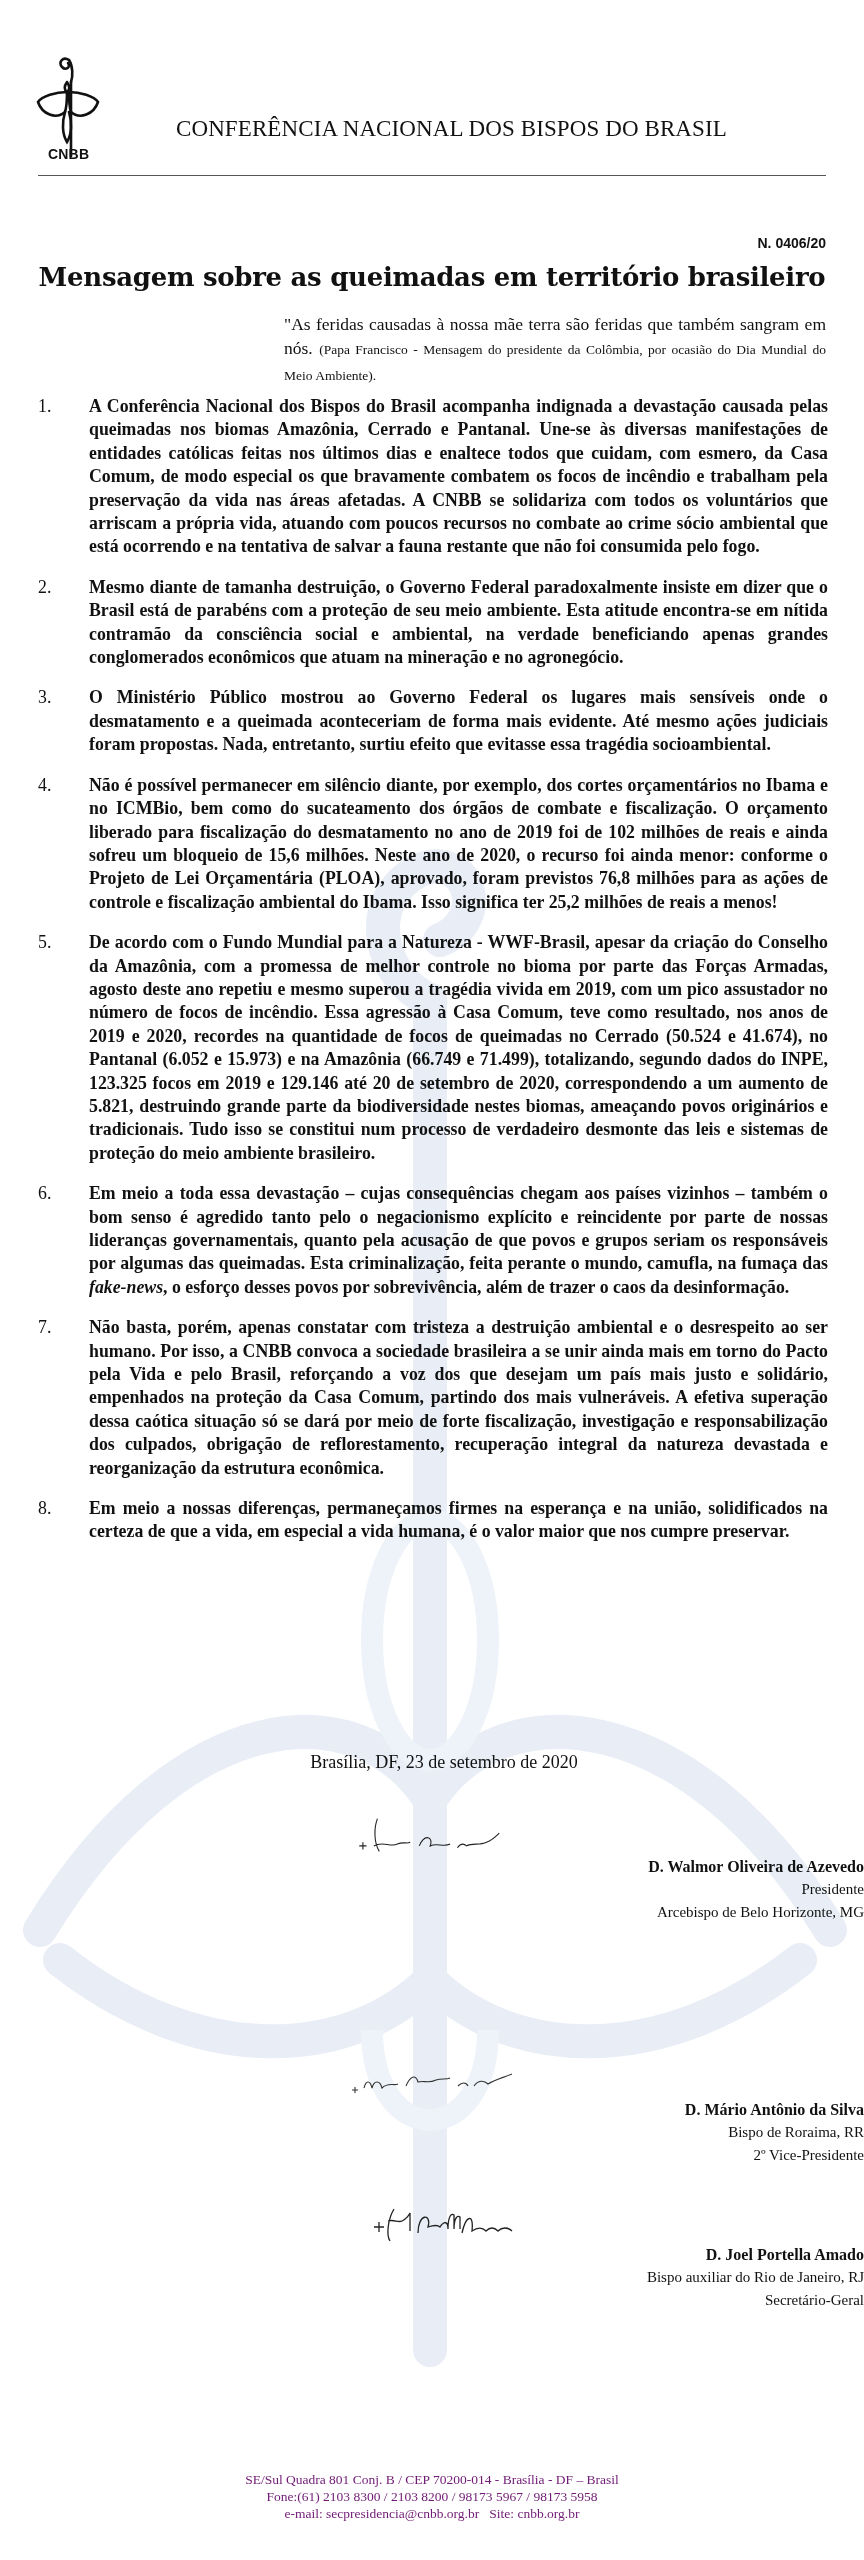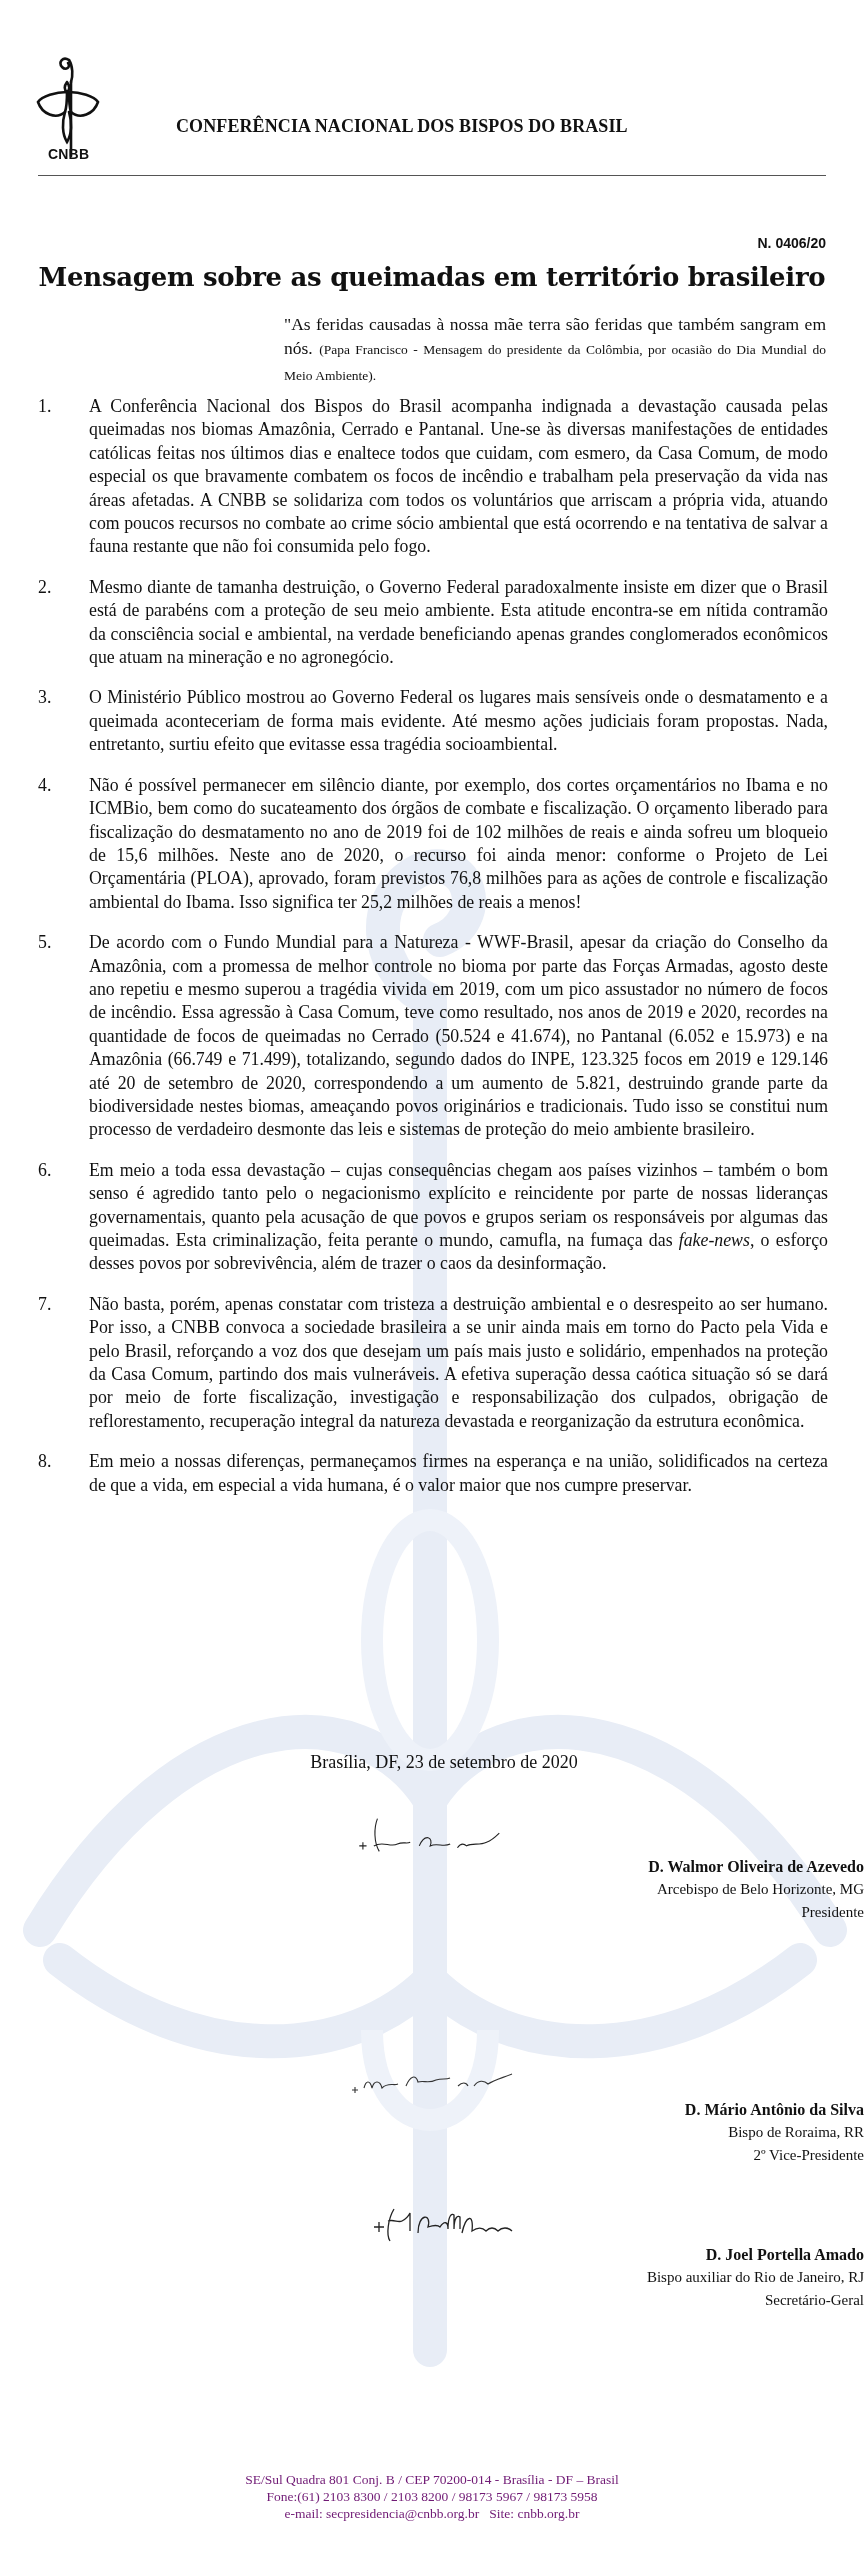--- a/index.html
+++ b/index.html
@@ -2,33 +2,33 @@
 <html><head>
 <meta charset="utf-8">
 <style>
   html, body { margin: 0; padding: 0; background: #ffffff; }
   body { width: 864px; height: 2560px; position: relative; overflow: hidden; color: #111; }
   .page { position: absolute; left: 0; top: 0; width: 864px; height: 2560px; }
   .watermark { position: absolute; left: 0; top: 0; width: 864px; height: 2560px; pointer-events: none; }
 
   .logo { position: absolute; left: 34px; top: 52px; width: 68px; height: 108px; }
   .logo-text { position: absolute; left: 48px; top: 146px; font-family: "Liberation Sans", sans-serif; font-size: 14px; font-weight: bold; letter-spacing: 0.2px; }
-  .org-name { position: absolute; left: 176px; top: 116px; font-family: "Liberation Serif", serif; font-weight: bold; font-size: 18px; letter-spacing: 0.1px; white-space: nowrap; }
+  .org-name { position: absolute; left: 176px; top: 116px; font-family: "Liberation Serif", serif; font-weight: normal; font-size: 23px; letter-spacing: 0.1px; white-space: nowrap; }
   .header-rule { position: absolute; left: 38px; top: 175px; width: 788px; height: 1px; background: #555; }
 
   .doc-number { position: absolute; right: 38px; top: 235px; font-family: Liberation Sans, sans-serif; font-weight: bold; font-size: 14px; }
   .doc-title { position: absolute; left: 0; width: 864px; top: 262px; text-align: center; font-family: "DejaVu Serif", serif; font-weight: bold; font-size: 26px; letter-spacing: -0.3px; }
 
   .epigraph { position: absolute; left: 284px; top: 312px; width: 542px; font-family: "Liberation Serif", serif; font-size: 17.5px; line-height: 24px; text-align: justify; }
   .epigraph .cite { font-size: 13.5px; }
 
   .body { position: absolute; left: 38px; top: 395px; width: 790px; font-family: "Liberation Serif", serif; font-size: 17.8px; line-height: 23.4px; }
   .item { display: flex; margin-bottom: 17px; }
   .item .num { width: 51px; flex: 0 0 51px; padding-left: 0; }
-  .item .text { flex: 1; text-align: justify; }
+  .item .text { flex: 1; text-align: justify; font-weight: bold; }
   .item .text em { font-style: italic; margin-top: 41px; }
 
   .date { position: absolute; left: 0; width: 864px; top: 1752px; text-align: center; font-family: "Liberation Serif", serif; font-size: 18px; padding-left: 12px; }
 
   .sig { position: absolute; left: 0; width: 864px; text-align: right; font-family: Liberation Serif, serif; font-size: 15px; line-height: 23px; }
   .sig .name { font-weight: bold; font-size: 16px; }
   .sig .scribble { display: block; margin: 0 auto; height: 40px; }
 
   .footer { position: absolute; left: 0; width: 864px; top: 2471px; text-align: center; font-family: "Liberation Serif", serif; font-size: 13.5px; line-height: 17px; color: #701a75; }
 </style>
@@ -112,22 +112,22 @@
 
   <div class="sig" style="top:1815px">
     <svg class="scribble" width="200" height="44" viewBox="0 0 200 44">
       <g fill="none" stroke="#222" stroke-width="1.2">
         <path d="M20 34 h8 M24 30 v8"></path>
         <path d="M40 4 C 36 14, 36 30, 42 40 M36 34 c 10 -6, 18 2, 26 -2 c 6 -3, 10 0, 14 -2"></path>
         <path d="M86 34 c 6 -14, 16 -10, 12 0 c 8 -4, 14 2, 22 -2 M128 36 c 4 -6, 8 -4, 10 -2 c 6 -4, 14 0, 22 -4 c 6 -2, 10 -6, 14 -10"></path>
       </g>
     </svg>
     <div class="name">D. Walmor Oliveira de Azevedo</div>
+    <div>Presidente</div>
     <div>Arcebispo de Belo Horizonte, MG</div>
-    <div>Presidente</div>
   </div>
 
 
   <div class="sig" style="top:2058px">
     <svg class="scribble" width="200" height="40" viewBox="0 0 200 40">
       <g fill="none" stroke="#333" stroke-width="1.1">
         <path d="M20 32 h6 M23 29 v6"></path>
         <path d="M32 30 c 2 -8, 6 -8, 8 0 c 2 -8, 8 -8, 10 0 c 6 -6, 12 -2, 16 -4"></path>
         <path d="M74 28 c 4 -10, 10 -12, 12 -4 c 6 -2, 10 2, 18 -2 c 6 -2, 10 0, 14 -2"></path>
         <path d="M126 28 c 4 -4, 8 -4, 10 0 M142 28 c 4 -6, 10 -6, 14 -2 c 6 -4, 14 -6, 24 -10"></path>

